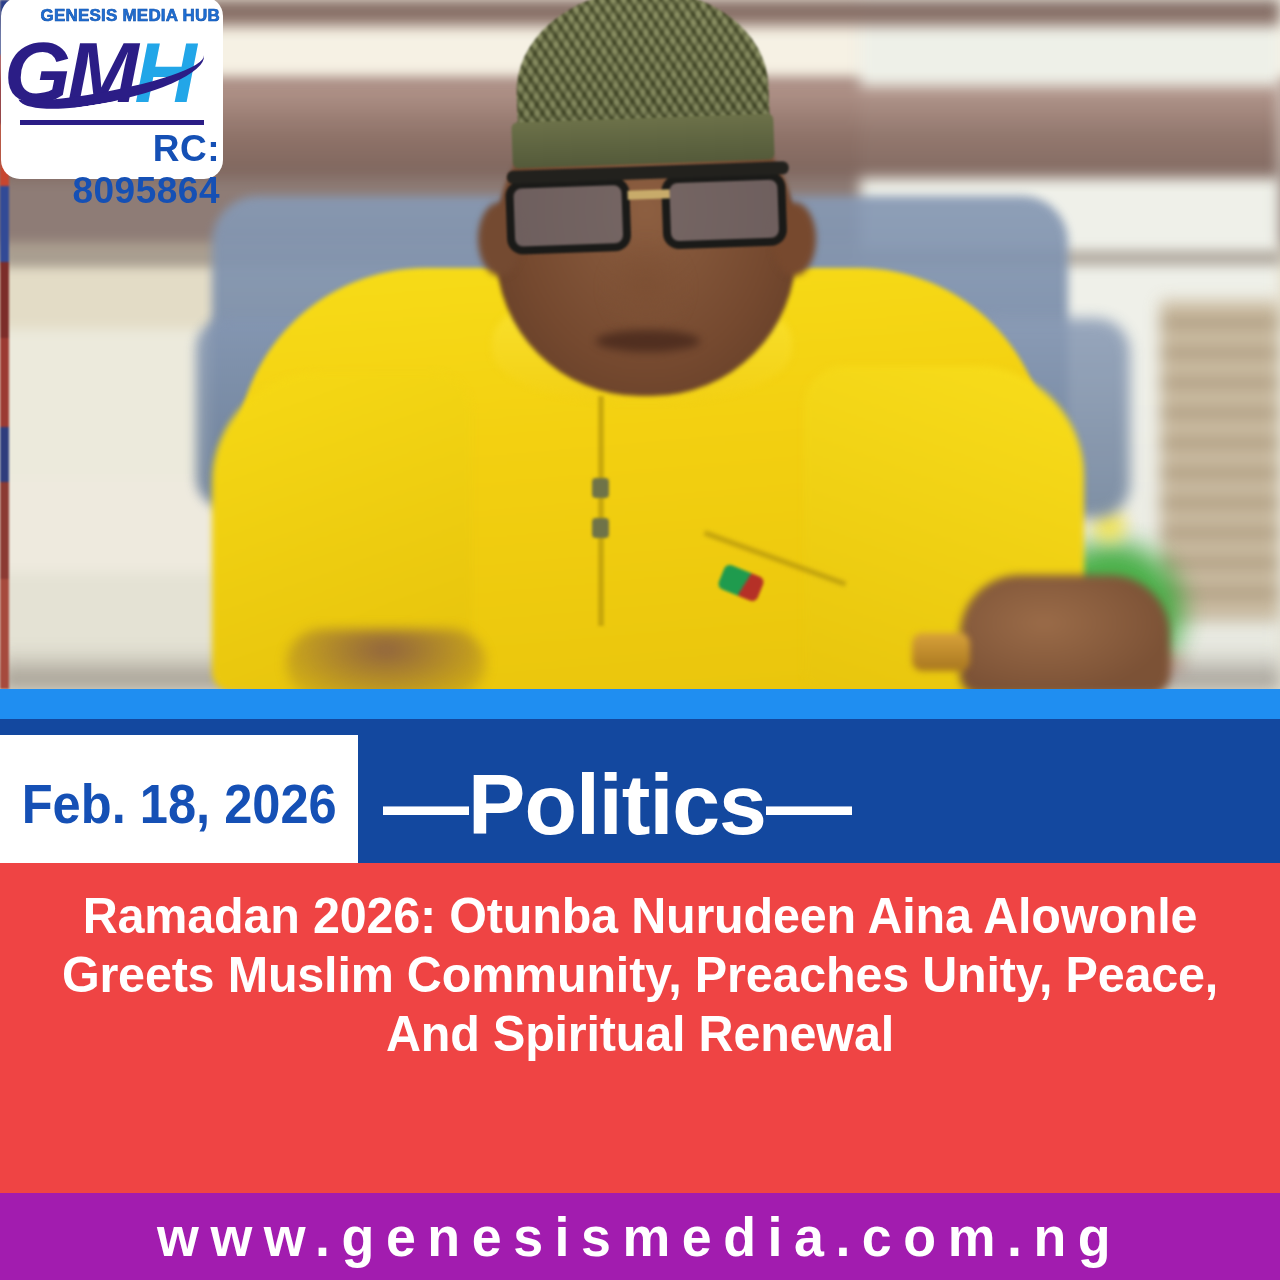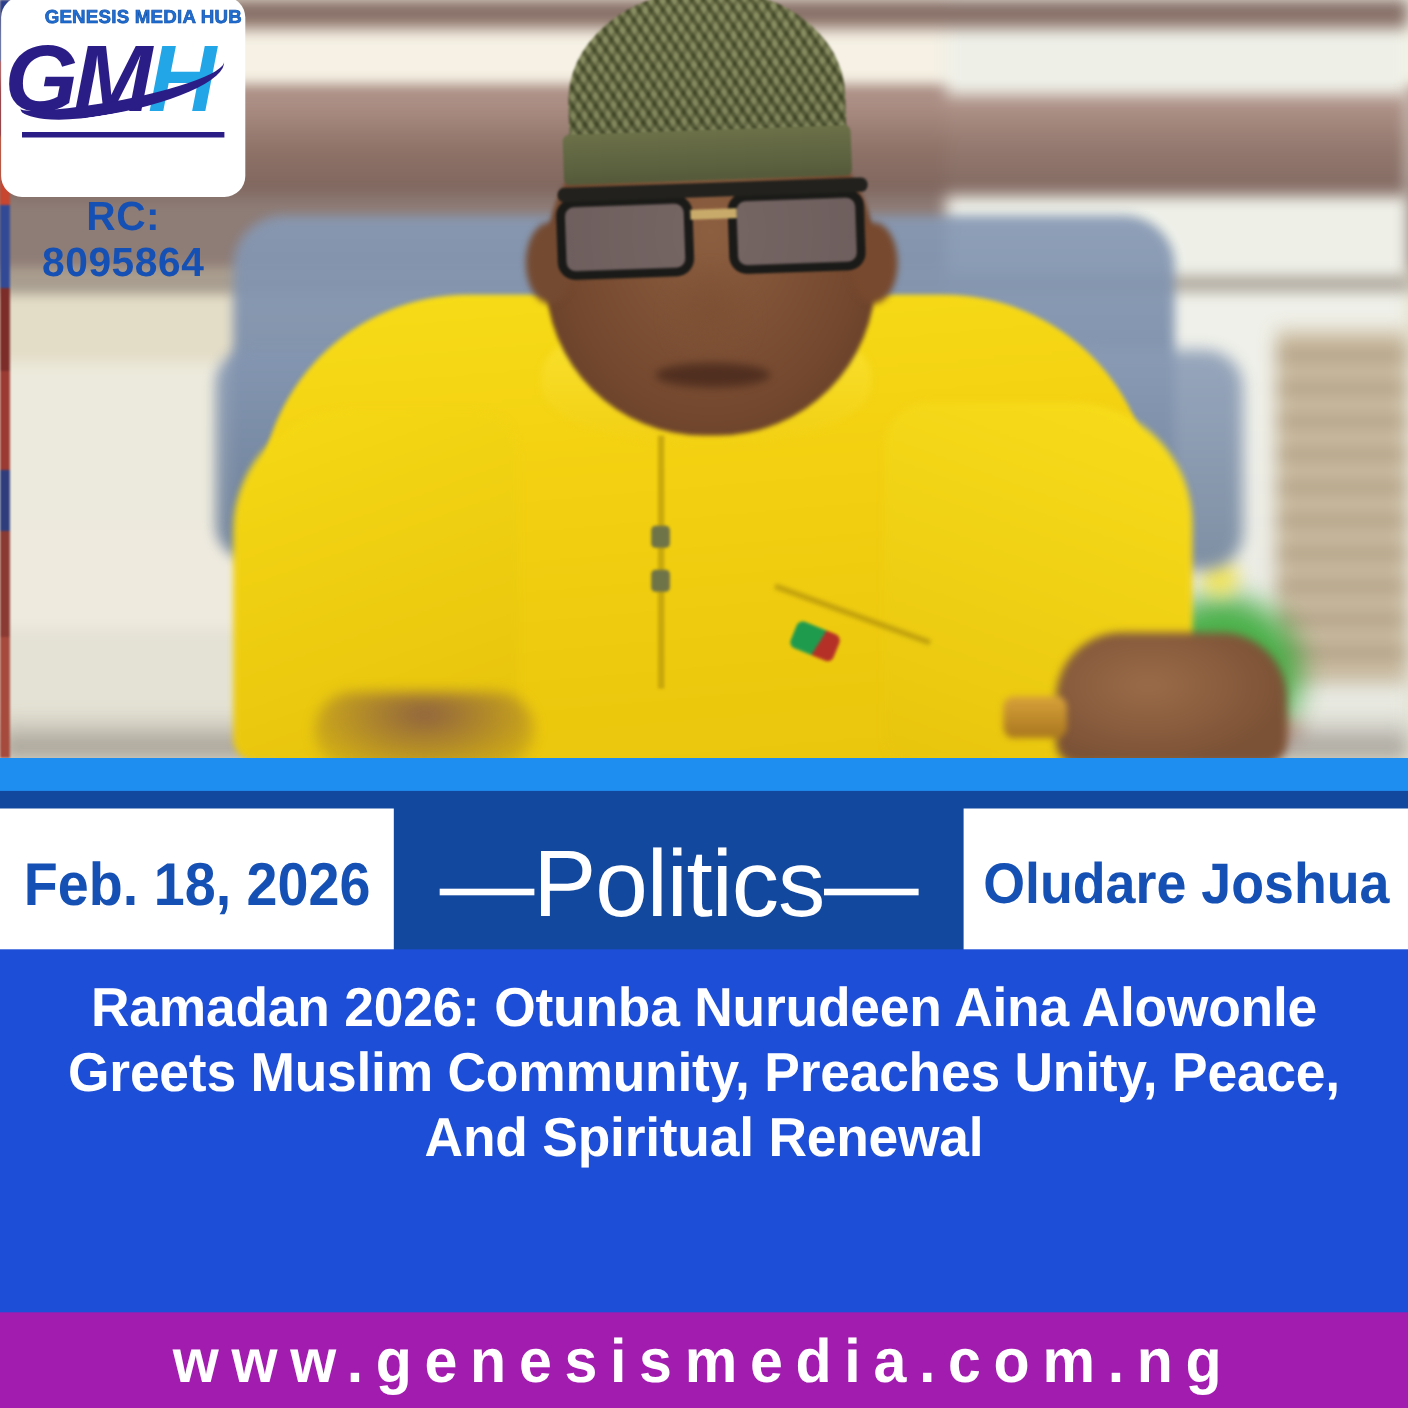--- a/index.html
+++ b/index.html
@@ -330,24 +330,24 @@
     border-bottom:11px solid #2b1d86;
     border-radius:0 0 70% 40%;
     transform:rotate(-9deg);
   }
   .logo-rule {
     position:absolute; left:16px; top:120px;
     width:184px; height:5px; background:#2b1d86;
   }
   .logo-rc {
     position:absolute; left:0; right:0; top:128px;
-    text-align:center;
+    text-align:right;
     font-family:"Liberation Sans", sans-serif;
     font-weight:bold; font-size:37px;
-    color:#1550b5; letter-spacing:.5px;margin-top:48px;
+    color:#1550b5; letter-spacing:.5px;
   }
 
   
   .social {
     position:absolute; right:14px; top:8px;
     z-index:8;
     display:flex; flex-direction:column; align-items:flex-end; gap:4px;
   }
   .social-icons { display:flex; gap:8px; }
   .sicon {
@@ -393,21 +393,21 @@
     transform:scaleX(.92);
   }
   .category {
     position:absolute; left:358px; top:16px;
     width:518px; height:138px;
     display:flex; align-items:center; justify-content:center;
     gap:0px;
   }
   .cat-text {
     font-family:"Liberation Sans", sans-serif;
-    font-weight:400; font-size:86px;
+    font-weight:700; font-size:86px;
     color:#ffffff; letter-spacing:-1px;
     white-space:nowrap;
   }
   .author-box {
     position:absolute; left:876px; top:16px;
     width:404px; height:138px;
     background:#ffffff;
     display:flex; align-items:center; justify-content:center;
   }
   .author-text {
@@ -415,21 +415,21 @@
     font-weight:bold; font-size:52px;
     color:#1550b5;
     transform:scaleX(.94);
     white-space:nowrap;
   }
 
   
   .headline-area {
     position:absolute; left:0; top:863px;
     width:1280px; height:342px;
-    background:#1d4ed8;
+    background:#ef4444;
     padding:24px 30px 0;
   }
   .headline {
     font-family:"Liberation Sans Narrow","Liberation Sans", sans-serif;
     font-weight:bold;
     font-size:50px;
     line-height:1.18;
     color:#ffffff;
     text-align:center;
     letter-spacing:-.2px;
@@ -517,23 +517,20 @@
   </div>
 
 
   <div class="banner">
     <div class="date-box">
       <span class="date-text">Feb. 18, 2026</span>
     </div>
     <div class="category">
       <span class="cat-text">—Politics—</span>
     </div>
-    <div class="author-box">
-      <span class="author-text">Oludare Joshua</span>
-    </div>
   </div>
 
   <div class="headline-area">
     <div class="headline">Ramadan 2026: Otunba Nurudeen Aina Alowonle Greets Muslim Community, Preaches Unity, Peace, And Spiritual Renewal</div>
   </div>
 
   <div class="footer">
     <span class="footer-url">www.genesismedia.com.ng</span>
   </div>
 

